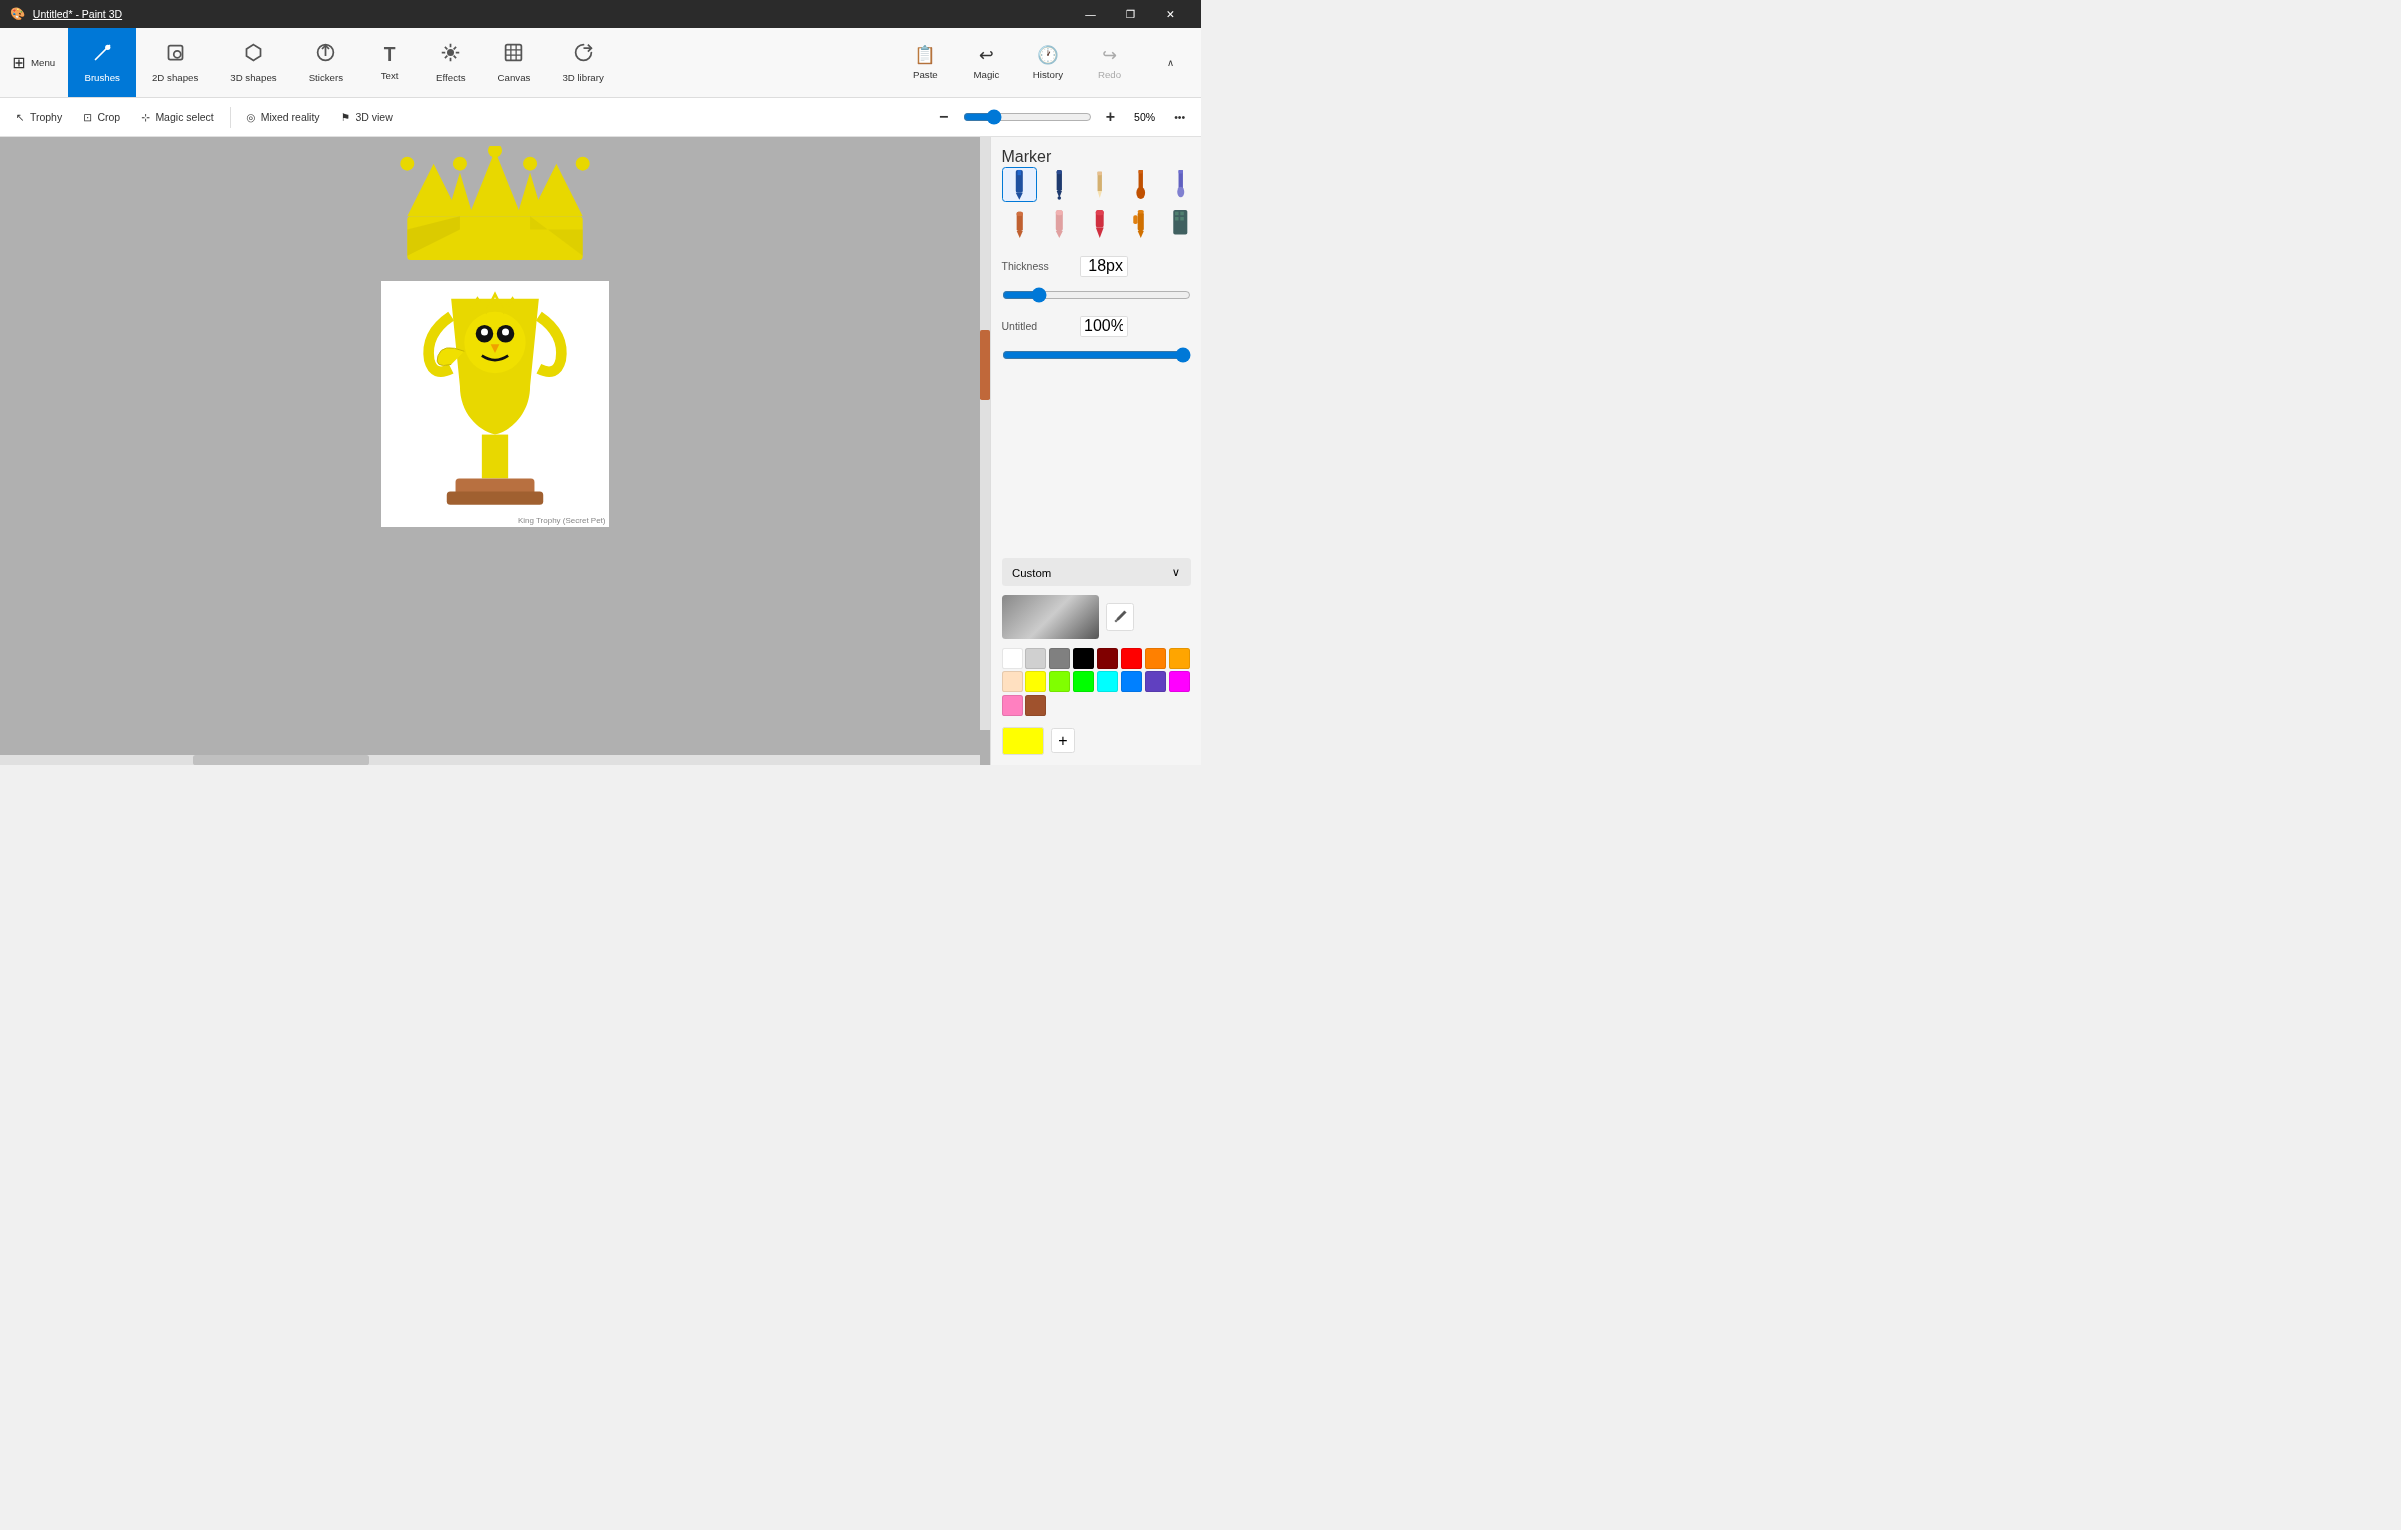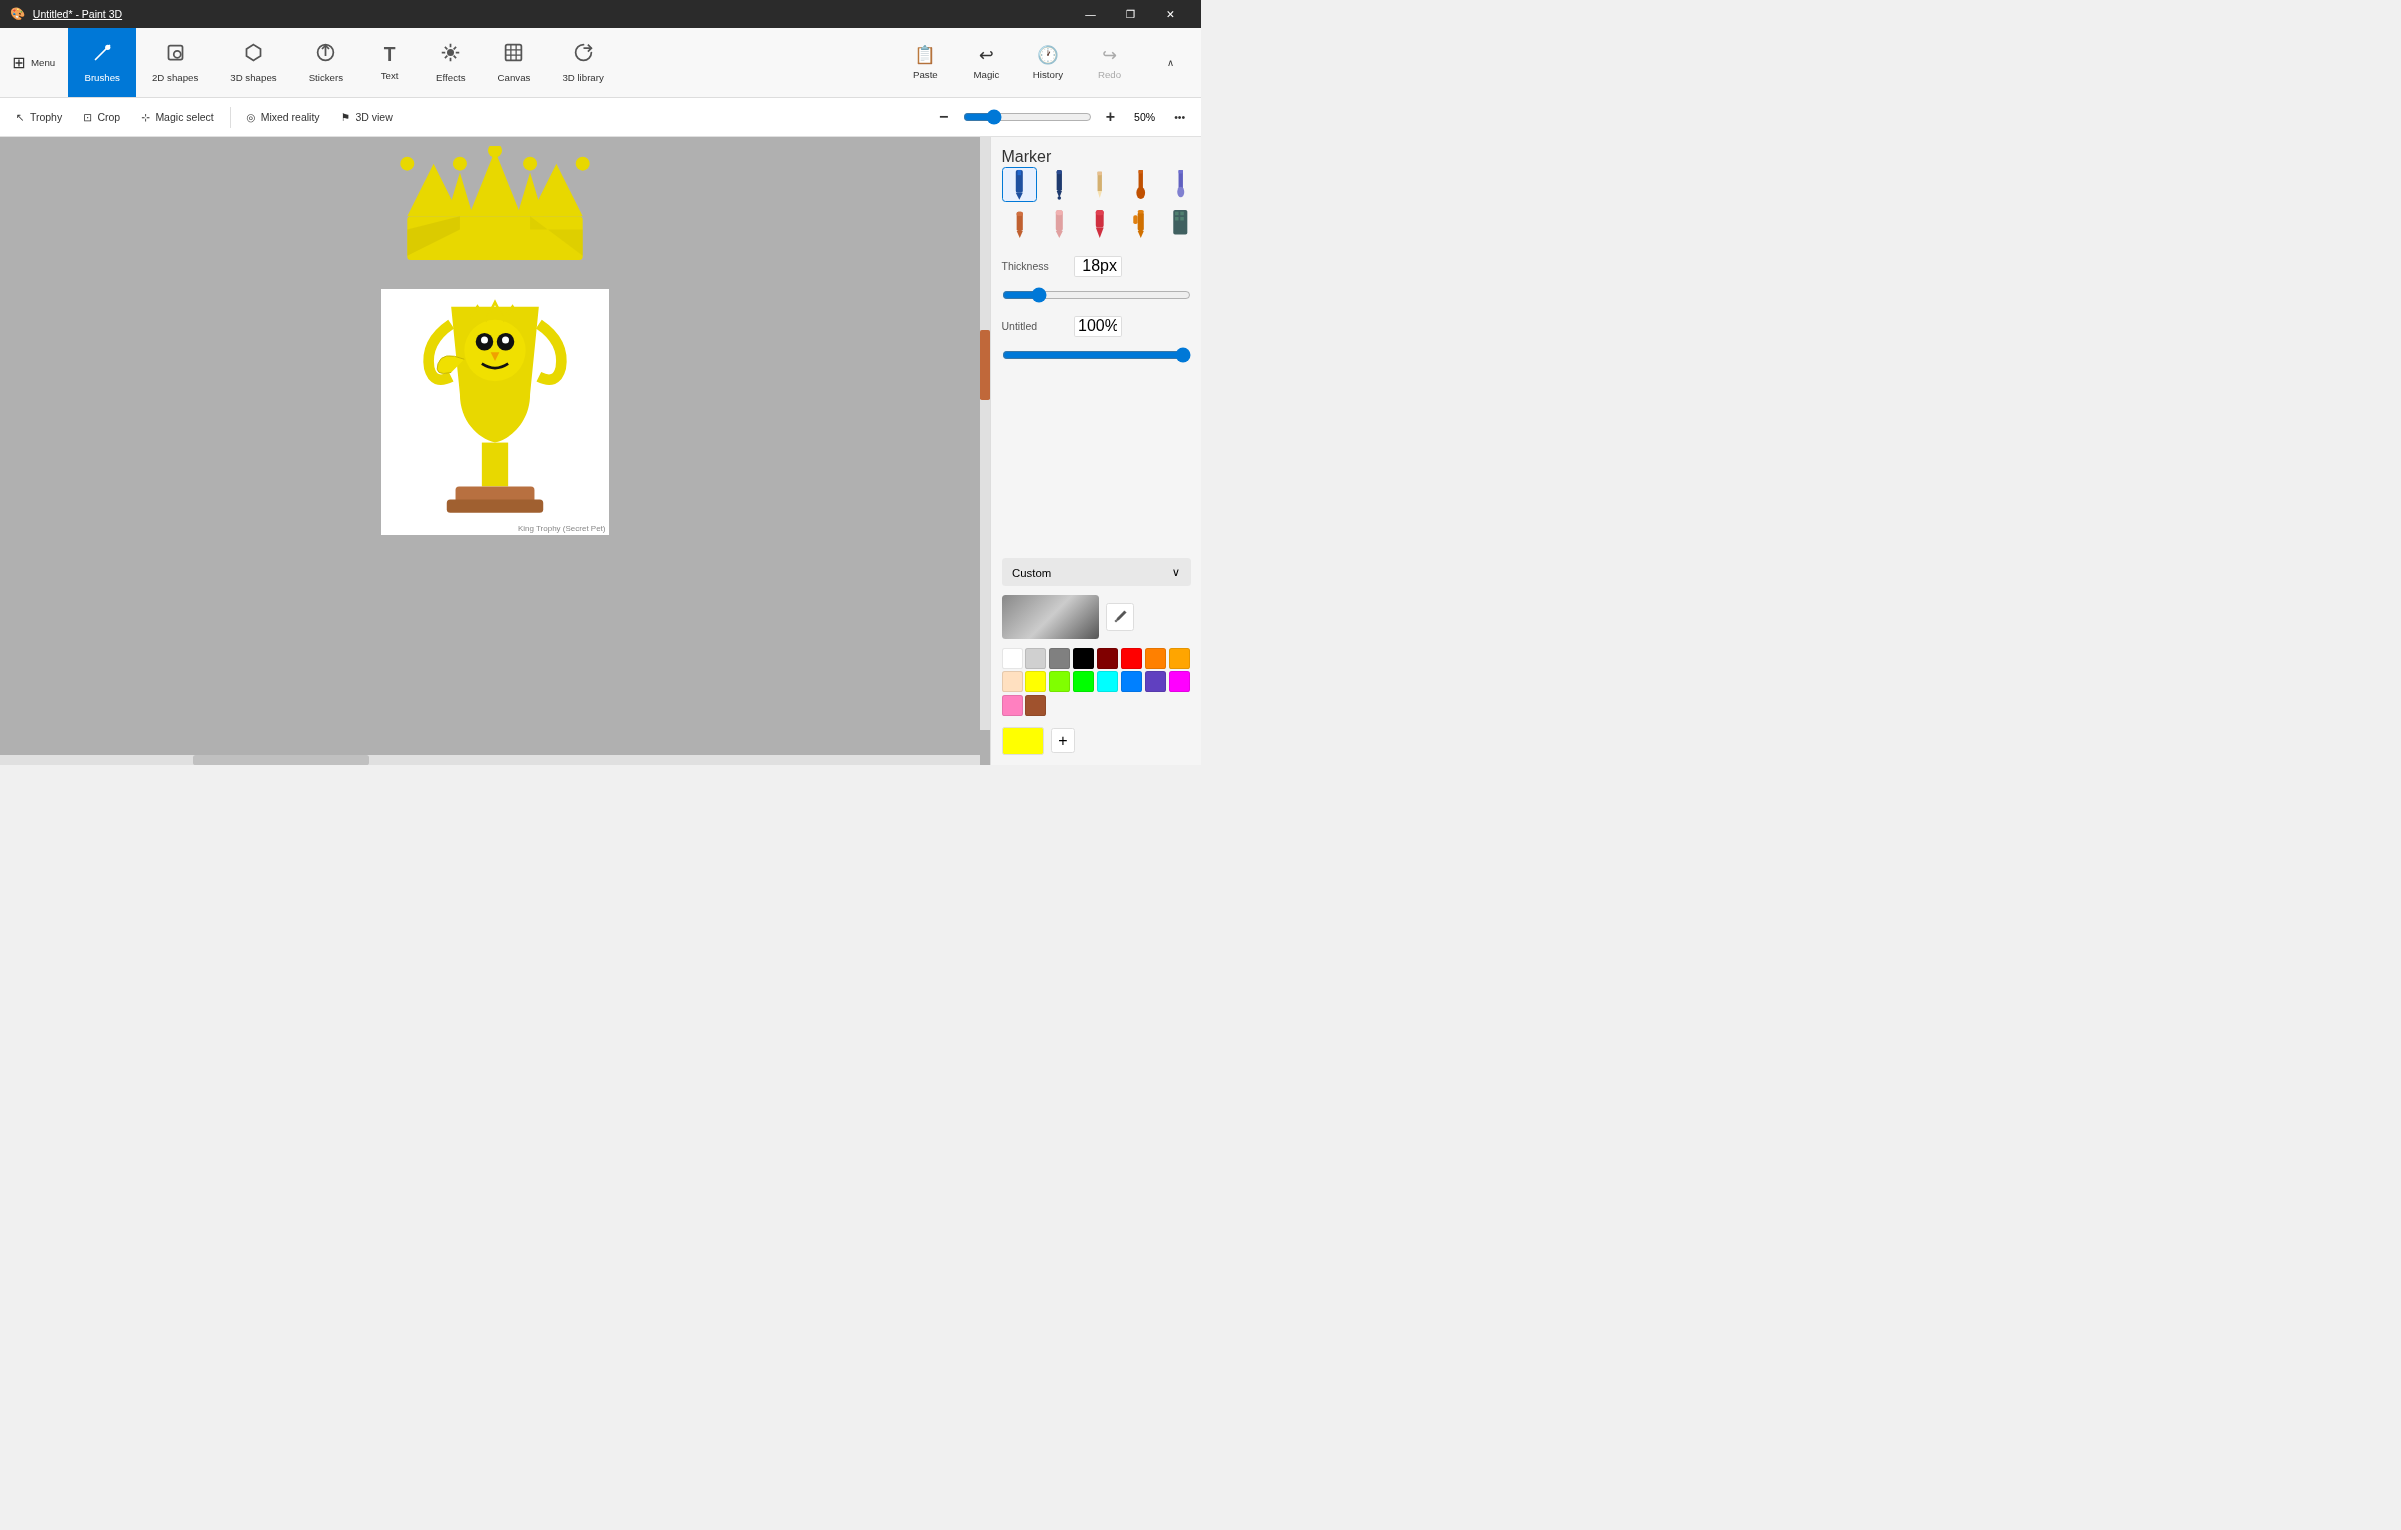--- a/index.html
+++ b/index.html
@@ -101,21 +101,21 @@
     .brush-icon {
       width: 35px; height: 35px; border-radius: 3.5px;
       display: flex; align-items: center; justify-content: center;
       cursor: pointer; font-size: 16px; background: transparent;
       border: 1.8px solid transparent;
     }
     .brush-icon.active { border-color: #0078d7; background: #e8f0fe; }
 
     
     .prop-row {
-      display: flex; align-items: center; margin-bottom: 10.5px; gap: 19px;
+      display: flex; align-items: center; margin-bottom: 10.5px; gap: 25px;
     }
     .prop-label { font-size: 10.5px; color: #555; min-width: 53px; }
     .prop-input {
       width: 48px; height: 21px; border: 0.9px solid #ddd; text-align: right;
       font-size: 16px; padding: 1.8px 3.5px; border-radius: 1.8px;
       background: #fff;
     }
     input[type=range] {
       width: 100%; accent-color: #0078d7;
     }
@@ -363,21 +363,21 @@
         <circle cx="90" cy="20" r="8" fill="#e8d800"></circle>
         <circle cx="130" cy="5" r="8" fill="#e8d800"></circle>
         <circle cx="170" cy="20" r="8" fill="#e8d800"></circle>
         <circle cx="230" cy="20" r="8" fill="#e8d800"></circle>
 
         <path d="M30,125 L30,95 L90,80 L90,95 Z" fill="#c8b800" opacity="0.4"></path>
         <path d="M170,80 L170,95 L230,95 L230,125" fill="#c8b800" opacity="0.3"></path>
       </svg>
     </div>
 
-    <div style="position:absolute; top:152px; left:50%; transform:translateX(-50%); background:white; width:228px; height:246px;">
+    <div style="position:absolute; top:144px; left:50%; transform:translateX(-50%); background:white; width:228px; height:246px;">
       <svg width="228" height="237" viewBox="0 0 260 270">
 
         <path d="M80 20 L180 20 L170 120 C170 150 150 170 130 175 C110 170 90 150 90 120 Z" fill="#e8d800"></path>
 
         <path d="M80 40 Q50 60 55 90 Q60 110 80 100" stroke="#e8d800" stroke-width="12" fill="none"></path>
         <path d="M180 40 Q210 60 205 90 Q200 110 180 100" stroke="#e8d800" stroke-width="12" fill="none"></path>
 
         <rect x="115" y="175" width="30" height="50" fill="#e8d800"></rect>
 
         <rect x="85" y="225" width="90" height="20" rx="4" fill="#b87040"></rect>

